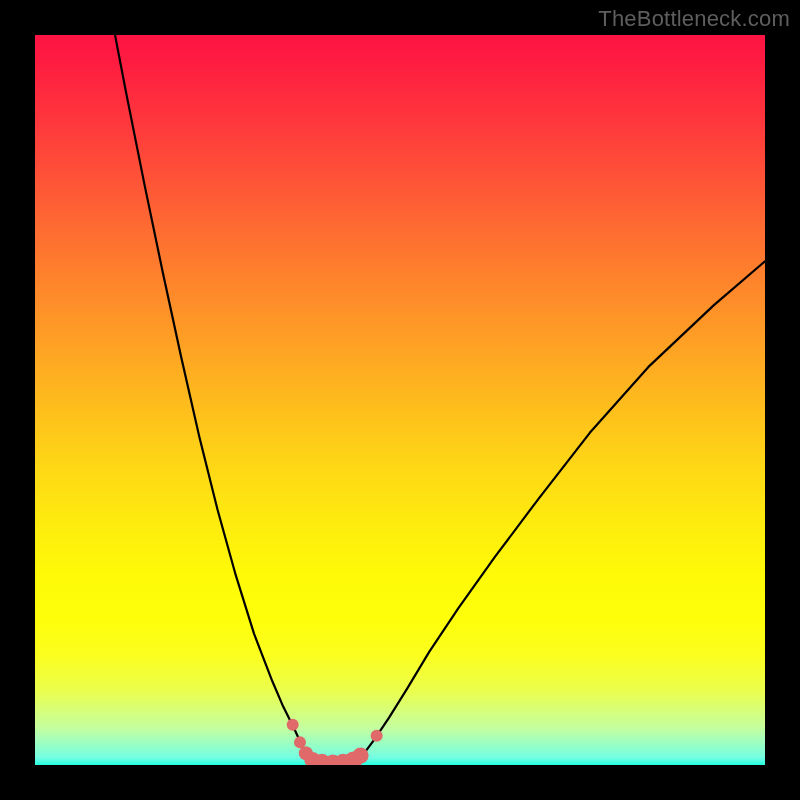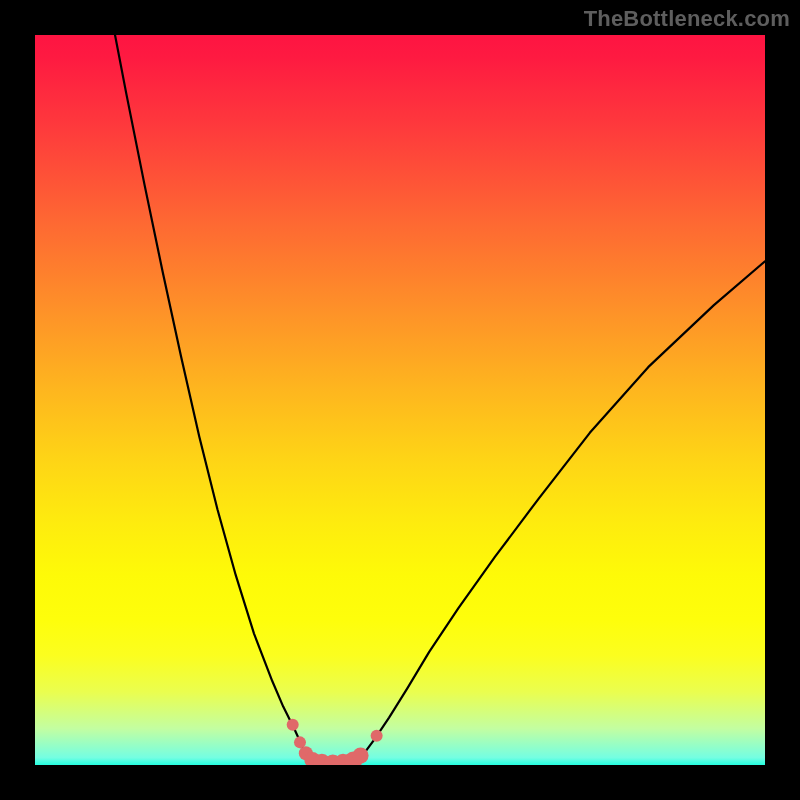--- a/index.html
+++ b/index.html
@@ -49,21 +49,21 @@
       #74fee2 99%,
       #25fee0 100%
     );
   }
   .watermark {
     position: absolute;
     top: 6px;
     right: 10px;
     font-family: Arial, Helvetica, sans-serif;
     font-size: 22px;
-    font-weight: 700;
+    font-weight: 400;
     color: #5e5e5e;
     letter-spacing: 0.2px;
   }
   .line-layer, .dot-layer {
     position: absolute;
     left: 0;
     top: 0;
     width: 730px;
     height: 730px;
   }

